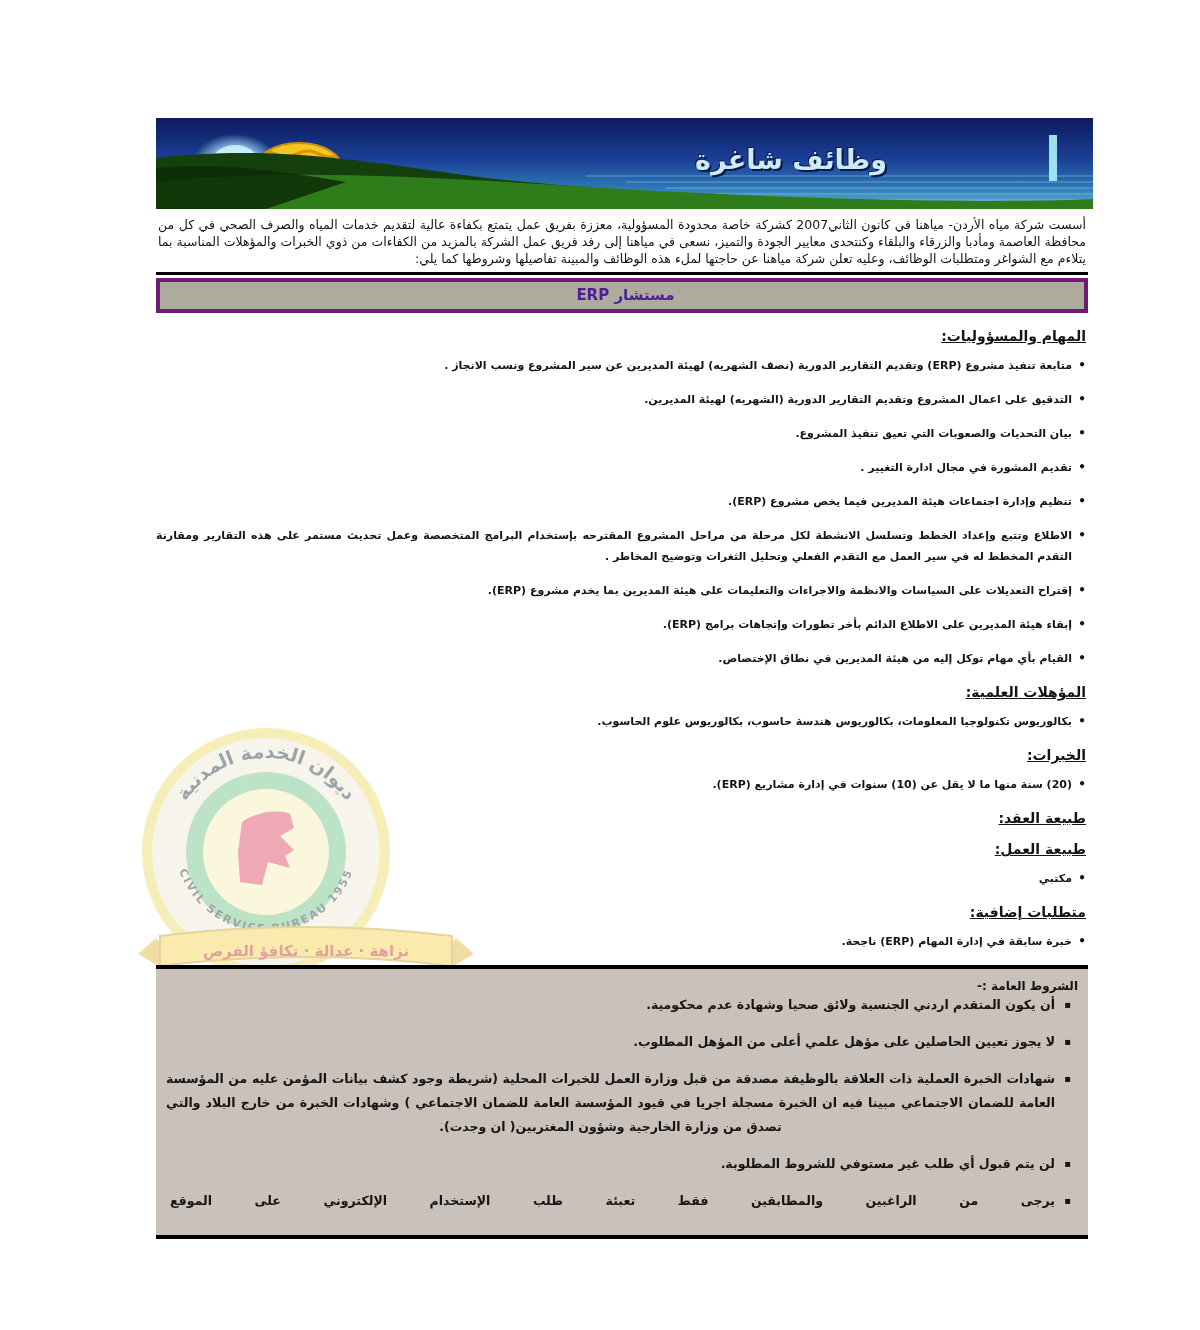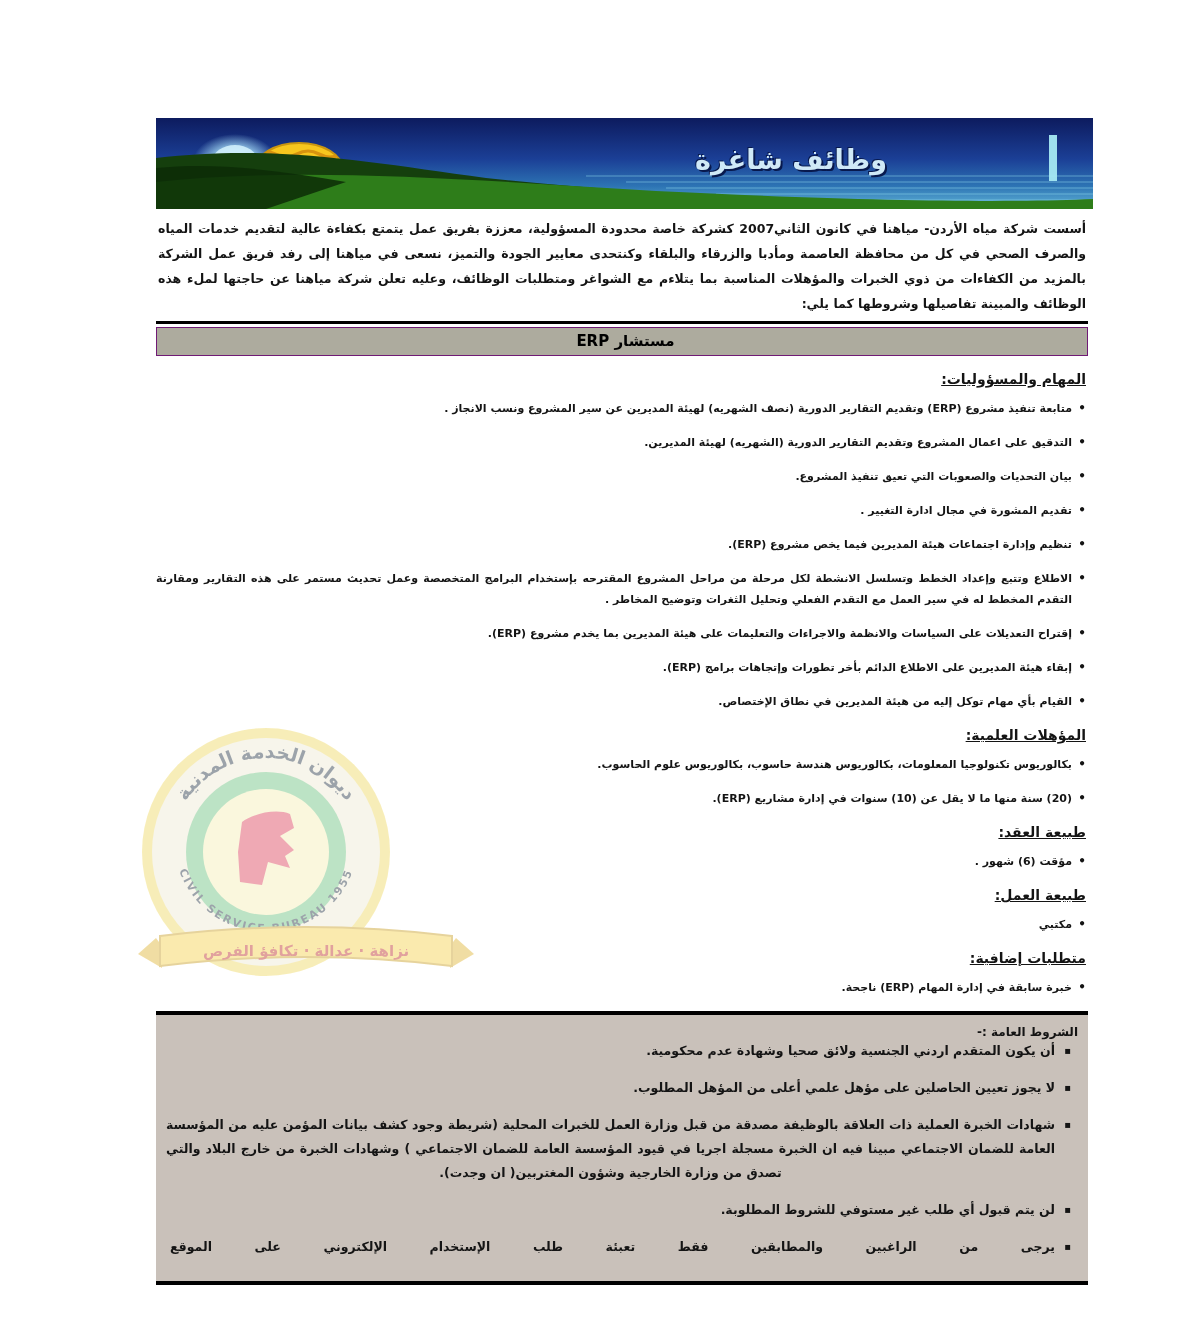--- a/index.html
+++ b/index.html
@@ -13,27 +13,27 @@
   .banner{position:relative;width:937px;height:89px;}
   .banner svg{display:block;}
   .banner-title{
     position:absolute;left:470px;top:26px;width:330px;text-align:center;
     direction:rtl;font-weight:bold;font-size:27px;letter-spacing:1px;
     color:#cfe9f7;text-shadow:2px 2px 0 #08194d, -1px -1px 0 #08194d;
   }
   
   .intro{
     direction:rtl;text-align:justify;text-align-last:right;
-    font-size:12.5px;font-weight:bold;line-height:25px;margin:9px 2px 5px 2px;
+    font-size:12.5px;font-weight:normal;line-height:17px;margin:9px 2px 5px 2px;
   }
   .rule{height:3px;background:#000;margin:0;}
   .titlebar{
-    margin-top:3px;background:#adab9e;border:1px solid #701a75;
+    margin-top:3px;background:#adab9e;border:4px solid #701a75;
     text-align:center;direction:rtl;font-weight:bold;font-size:15px;
-    padding:4px 0 5px 7px;color:#000000;
+    padding:4px 0 5px 7px;color:#4c1d95;
   }
   
   .sections{direction:rtl;position:relative;z-index:2;}
   .sec-heading{
     font-size:14px;font-weight:bold;text-decoration:underline;
     margin:15px 2px 11px 0;
   }
   ul.blist{list-style:none;margin:0;padding:0;}
   ul.blist>li{
     position:relative;padding-right:14px;margin:0 2px 13px 0;
@@ -127,27 +127,25 @@
         <li>تنظيم وإدارة اجتماعات هيئة المديرين فيما يخص مشروع (ERP).</li>
         <li>الاطلاع وتتبع وإعداد الخطط وتسلسل الانشطة لكل مرحلة من مراحل المشروع المقترحه بإستخدام البرامج المتخصصة وعمل تحديث مستمر على هذه التقارير ومقارنة التقدم المخطط له في سير العمل مع التقدم الفعلي وتحليل الثغرات وتوضيح المخاطر .</li>
         <li>إقتراح التعديلات على السياسات والانظمة والاجراءات والتعليمات على هيئة المديرين بما يخدم مشروع (ERP).</li>
         <li>إبقاء هيئة المديرين على الاطلاع الدائم بأخر تطورات وإتجاهات برامج (ERP).</li>
         <li>القيام بأي مهام توكل إليه من هيئة المديرين في نطاق الإختصاص.</li>
       </ul>
       <div class="sec-heading">المؤهلات العلمية:</div>
       <ul class="blist">
         <li>بكالوريوس تكنولوجيا المعلومات، بكالوريوس هندسة حاسوب، بكالوريوس علوم الحاسوب.</li>
       </ul>
+      <div class="sec-heading">الخبرات:</div>
       <ul class="blist">
         <li>(20) سنة منها ما لا يقل عن (10) سنوات في إدارة مشاريع (ERP).</li>
       </ul>
       <div class="sec-heading">طبيعة العقد:</div>
-      <ul class="blist">
-        <li>مؤقت (6) شهور .</li>
-      </ul>
       <div class="sec-heading">طبيعة العمل:</div>
       <ul class="blist">
         <li>مكتبي</li>
       </ul>
       <div class="sec-heading">متطلبات إضافية:</div>
       <ul class="blist">
         <li>خبرة سابقة في إدارة المهام (ERP) ناجحة.</li>
       </ul>
     </div>
 

